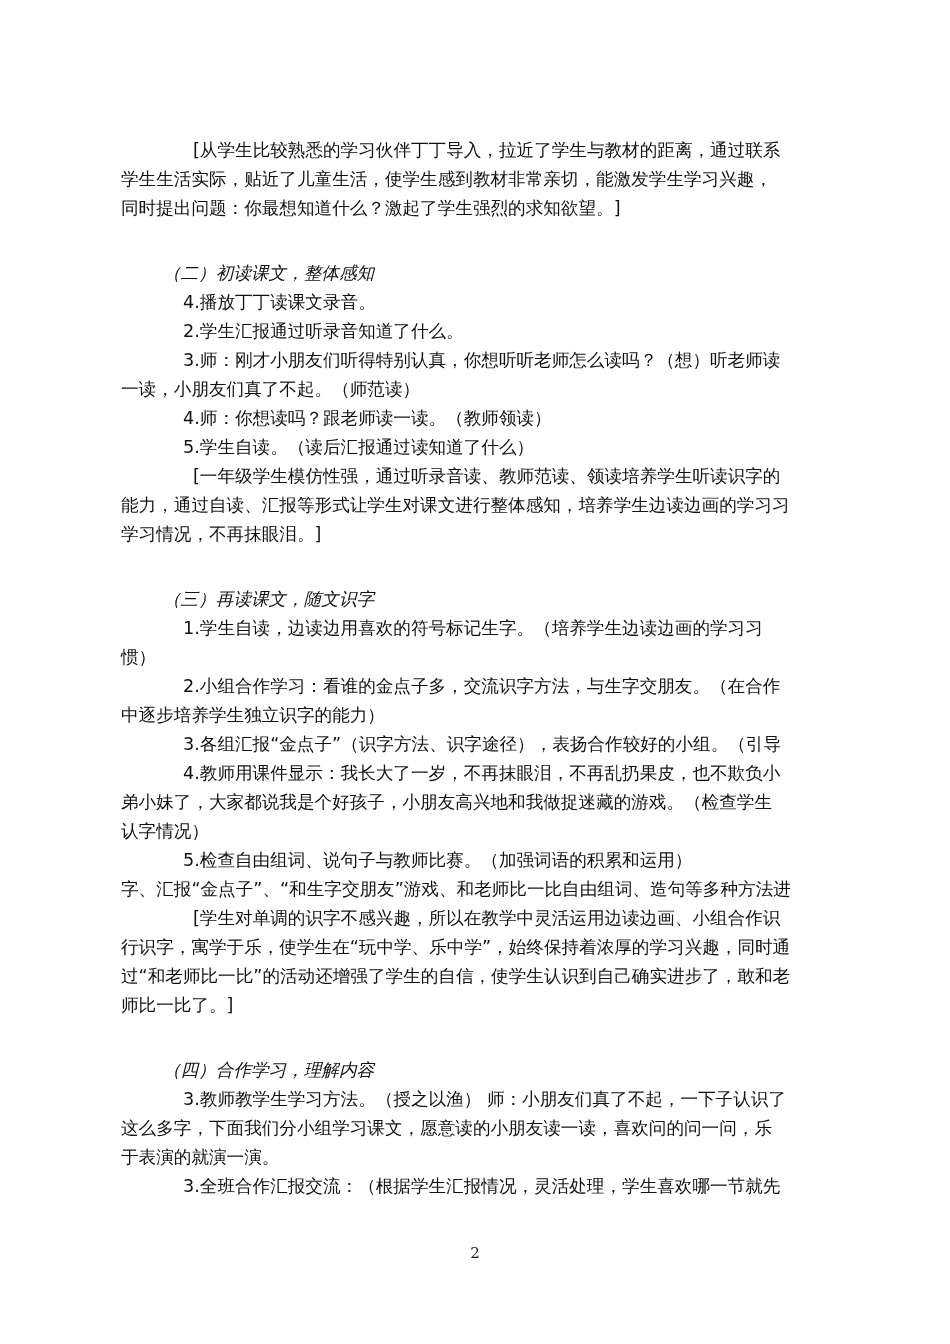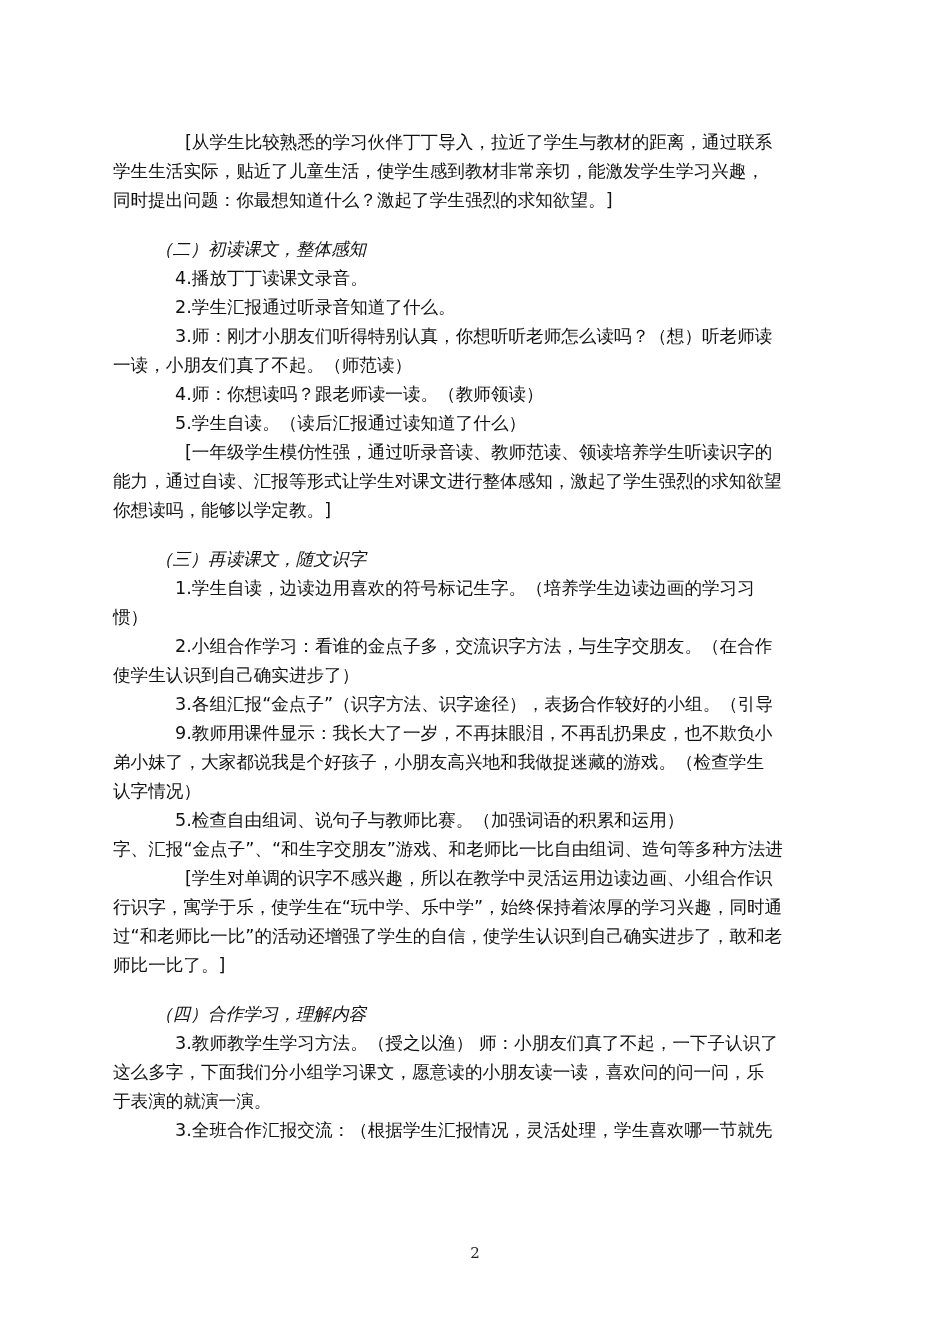--- a/index.html
+++ b/index.html
@@ -1,21 +1,21 @@
 <!DOCTYPE html>
 <html><head>
 <meta charset="utf-8">
 <style>
   html, body { margin: 0; padding: 0; background: #ffffff; }
   body { width: 950px; height: 1344px; position: relative; overflow: hidden;
          font-family: "DejaVu Sans", "Liberation Sans", sans-serif; color: #111; }
   .page { position: absolute; left: 0; top: 0; width: 950px; height: 1344px; background: #fff; }
   .body-text { position: absolute; left: 113px; width: 722px; top: 128px;
                font-size: 17.6px; line-height: 29px; text-align: justify; }
-  .para { margin: 0; white-space: normal; }
+  .para { margin: 8px; white-space: normal; }
   .gap { height: 20px; }
   .l { display: block; white-space: nowrap; }
   .ind-h { padding-left: 42px; font-style: italic; }
   .ind-i { padding-left: 62px; }
   .ind-b { padding-left: 72px; }
   .page-num { position: absolute; top: 1244px; left: 0; width: 950px; text-align: center;
               font-family: "DejaVu Serif", "Liberation Serif", serif; font-size: 15px; color: #222; }
 </style>
 </head>
 <body>
@@ -32,33 +32,33 @@
 
     <div class="para">
       <span class="l ind-h">（二）初读课文，整体感知</span>
       <span class="l ind-i">4.播放丁丁读课文录音。</span>
       <span class="l ind-i">2.学生汇报通过听录音知道了什么。</span>
       <span class="l ind-i">3.师：刚才小朋友们听得特别认真，你想听听老师怎么读吗？（想）听老师读</span>
       <span class="l">一读，小朋友们真了不起。（师范读）</span>
       <span class="l ind-i">4.师：你想读吗？跟老师读一读。（教师领读）</span>
       <span class="l ind-i">5.学生自读。（读后汇报通过读知道了什么）</span>
       <span class="l ind-b">[一年级学生模仿性强，通过听录音读、教师范读、领读培养学生听读识字的</span>
-      <span class="l">能力，通过自读、汇报等形式让学生对课文进行整体感知，激起了学生强烈的求知欲望</span>
-      <span class="l">你想读吗，能够以学定教。]</span>
+      <span class="l">能力，通过自读、汇报等形式让学生对课文进行整体感知，培养学生边读边画的学习习</span>
+      <span class="l">学习情况，不再抹眼泪。]</span>
     </div>
     <div class="gap"></div>
 
     <div class="para">
       <span class="l ind-h">（三）再读课文，随文识字</span>
       <span class="l ind-i">1.学生自读，边读边用喜欢的符号标记生字。（培养学生边读边画的学习习</span>
       <span class="l">惯）</span>
       <span class="l ind-i">2.小组合作学习：看谁的金点子多，交流识字方法，与生字交朋友。（在合作</span>
-      <span class="l">使学生认识到自己确实进步了）</span>
+      <span class="l">中逐步培养学生独立识字的能力）</span>
       <span class="l ind-i">3.各组汇报“金点子”（识字方法、识字途径），表扬合作较好的小组。（引导</span>
-      <span class="l ind-i">9.教师用课件显示：我长大了一岁，不再抹眼泪，不再乱扔果皮，也不欺负小</span>
+      <span class="l ind-i">4.教师用课件显示：我长大了一岁，不再抹眼泪，不再乱扔果皮，也不欺负小</span>
       <span class="l">弟小妹了，大家都说我是个好孩子，小朋友高兴地和我做捉迷藏的游戏。（检查学生</span>
       <span class="l">认字情况）</span>
       <span class="l ind-i">5.检查自由组词、说句子与教师比赛。（加强词语的积累和运用）</span>
       <span class="l">字、汇报“金点子”、“和生字交朋友”游戏、和老师比一比自由组词、造句等多种方法进</span>
       <span class="l ind-b">[学生对单调的识字不感兴趣，所以在教学中灵活运用边读边画、小组合作识</span>
       <span class="l">行识字，寓学于乐，使学生在“玩中学、乐中学”，始终保持着浓厚的学习兴趣，同时通</span>
       <span class="l">过“和老师比一比”的活动还增强了学生的自信，使学生认识到自己确实进步了，敢和老</span>
       <span class="l">师比一比了。]</span>
     </div>
     <div class="gap"></div>

